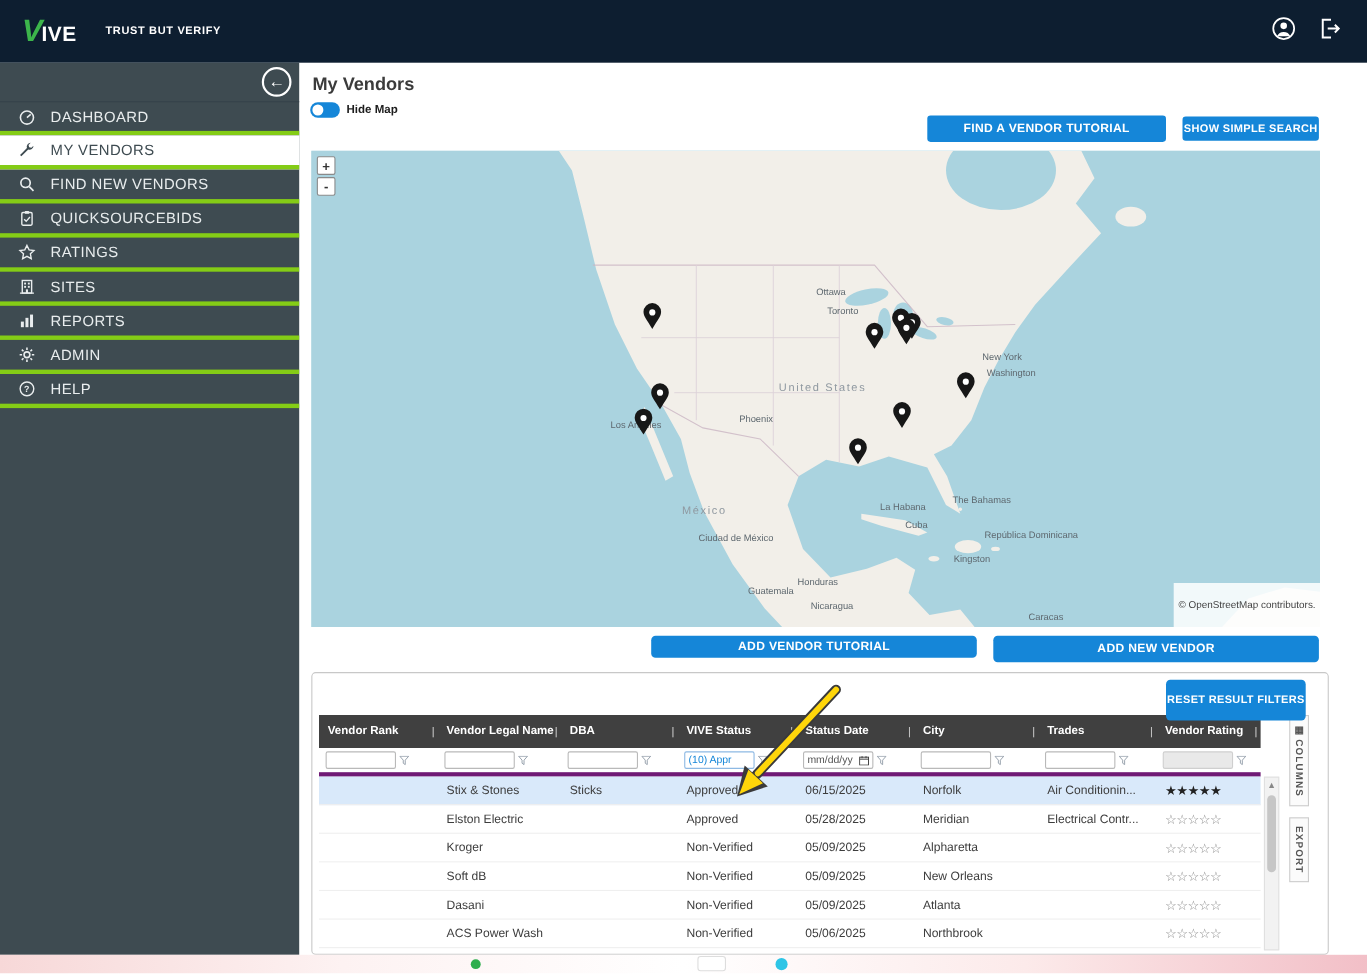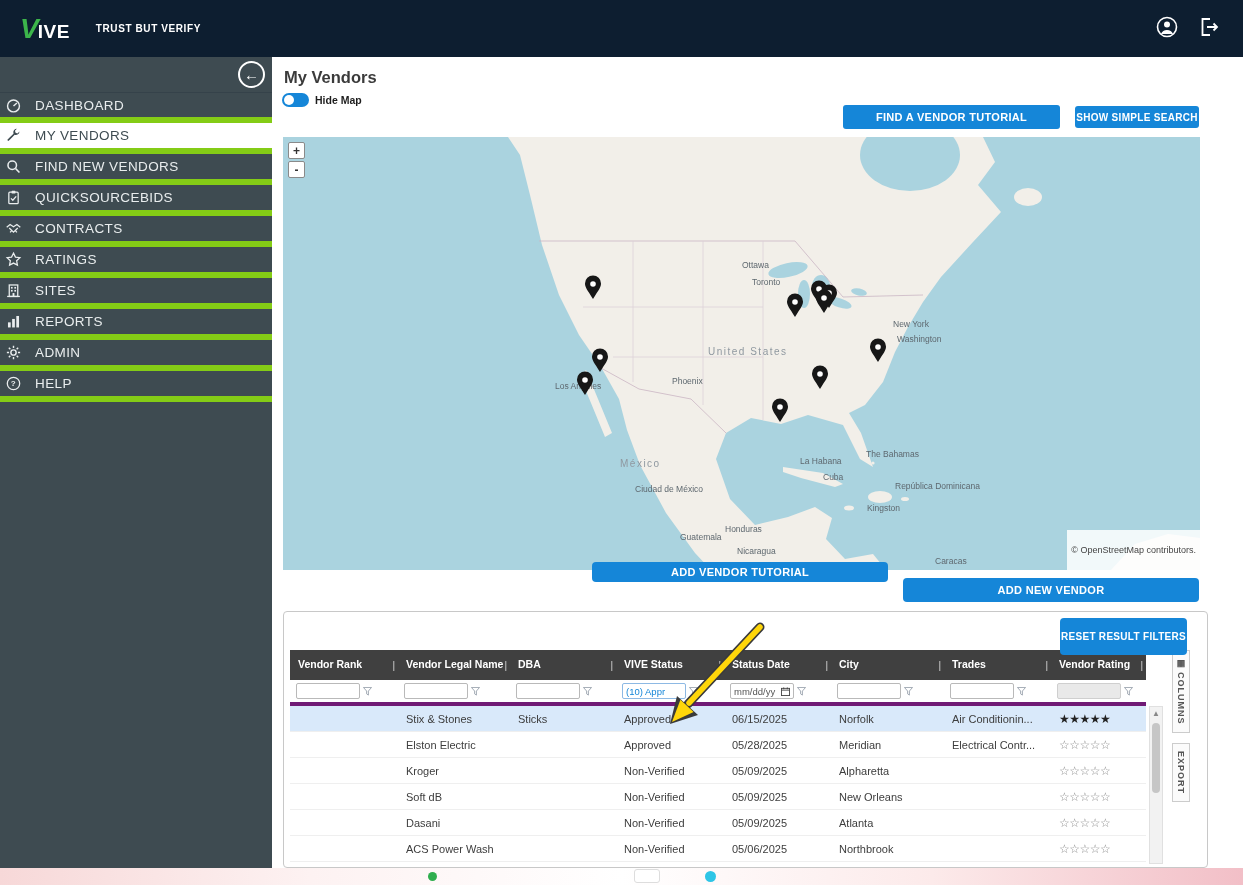--- a/index.html
+++ b/index.html
@@ -9,34 +9,34 @@
 .topbar{position:absolute;left:0;top:0;width:1243px;height:57px;background:#0d1e30;display:flex;align-items:center;z-index:5}
 .logo{display:flex;align-items:baseline;margin-left:20px}
 .logo-v{color:#3cb54b;font-size:28px;font-weight:bold;font-style:italic;line-height:1}
 .logo-rest{color:#fff;font-size:19px;font-weight:bold;letter-spacing:.5px;margin-left:-1px}
 .tagline{color:#fff;font-size:10px;font-weight:bold;letter-spacing:.6px;margin-left:26px}
 .topbar-icons{margin-left:auto;margin-right:22px;display:flex;gap:18px;align-items:center}
 
 .sidebar{position:absolute;left:0;top:57px;width:272px;height:811px;background:#3e4b51}
 .collapse-btn{position:absolute;left:238px;top:4px;width:27px;height:27px;border:2px solid #fff;border-radius:50%;color:#fff;display:flex;align-items:center;justify-content:center;font-size:15px}
 .side-menu{margin-top:35px}
-.side-item{height:31px;display:flex;align-items:center;gap:13px;padding-left:4px;color:#e9edee;font-size:13.5px;letter-spacing:.4px;border-bottom:6px solid #84cc16}
+.side-item{height:31px;display:flex;align-items:center;gap:13px;padding-left:15px;color:#e9edee;font-size:13.5px;letter-spacing:.4px;border-bottom:4px solid #84cc16}
 .side-item:first-child{border-top:1px solid #35424a}
 .side-item.active{background:#fff;color:#3e4b51}
 .si-icon{display:flex;width:18px;justify-content:center}
 
 .page-title{position:absolute;left:284px;top:68px;font-size:16.5px;font-weight:bold;color:#3b3b3b}
 .hide-map{position:absolute;left:282px;top:93px;display:flex;align-items:center;gap:6px}
 .toggle{width:27px;height:14px;border-radius:8px;background:#1586d8;position:relative}
 .toggle::after{content:"";position:absolute;left:2px;top:2px;width:10px;height:10px;border-radius:50%;background:#fff}
 .hm-label{font-size:10.5px;font-weight:bold;color:#1d1d1d}
 .btn-blue{position:absolute;background:#1586d8;color:#fff;border:none;border-radius:3px;font-weight:bold;font-family:inherit;letter-spacing:.3px}
 #btn-find-tutorial{left:843px;top:105px;width:217px;height:24px;font-size:11px}
 #btn-simple-search{left:1075px;top:106px;width:124px;height:22px;font-size:10px}
-#btn-add-tutorial{left:592px;top:562px;width:296px;height:20px;font-size:11px;border-radius:4px}
+#btn-add-tutorial{left:592px;top:578px;width:296px;height:20px;font-size:11px;border-radius:4px}
 #btn-add-vendor{left:903px;top:578px;width:296px;height:24px;font-size:11px;border-radius:4px}
 
 #map{position:absolute;left:283px;top:137px;width:917px;height:433px;background:#aad3df;overflow:hidden}
 .zoom{position:absolute;left:5px;top:5px;display:flex;flex-direction:column;gap:2px;z-index:3}
 .zbtn{width:17px;height:17px;background:#fff;border:1px solid #8a8a8a;border-radius:2px;font-size:12px;font-weight:bold;color:#333;display:flex;align-items:center;justify-content:center}
 .attrib{position:absolute;right:0;bottom:0;background:rgba(255,255,255,.85);font-size:9px;color:#444;padding:15px 4px;z-index:3}
 .maplbl.country{fill:#8f98a0;font-size:10px;letter-spacing:1.5px}
 .maplbl.city{fill:#5e686f;font-size:8.5px}
 
 #panel{position:absolute;left:283px;top:611px;width:925px;height:257px;border:1px solid #c8c8c8;border-radius:4px;background:#fff;padding:6px}
@@ -130,28 +130,20 @@
       </div>
       <div class="side-item" data-interactable="true">
         <span class="si-icon" data-interactable="false">
           <svg viewBox="0 0 20 20" width="17" height="17">
             <rect x="4.5" y="3.8" width="11" height="13.5" rx="1.2" fill="none" stroke="currentColor" stroke-width="1.5"></rect>
             <rect x="7.8" y="2.2" width="4.4" height="3" rx="0.6" fill="currentColor"></rect>
             <path d="M7 11l2.2 2.2 4-4.6" fill="none" stroke="currentColor" stroke-width="1.5"></path>
           </svg>
         </span>
         <span data-interactable="false">QUICKSOURCEBIDS</span>
-      </div>
-      <div class="side-item" data-interactable="true">
-        <span class="si-icon" data-interactable="false">
-          <svg viewBox="0 0 20 20" width="17" height="17">
-            <path d="M2 8.5l4-3.2 4 2.6 4-2.6 4 3.2M5 9.5l5 4.8 5-4.8M7.6 12.8L6 14.6M12.4 12.8L14 14.6" fill="none" stroke="currentColor" stroke-width="1.5"></path>
-          </svg>
-        </span>
-        <span data-interactable="false">CONTRACTS</span>
       </div>
       <div class="side-item" data-interactable="true">
         <span class="si-icon" data-interactable="false">
           <svg viewBox="0 0 20 20" width="17" height="17">
             <path d="M10 2.5l2.3 4.7 5.2.7-3.8 3.6.9 5.1L10 14.2l-4.6 2.4.9-5.1L2.5 7.9l5.2-.7z" fill="none" stroke="currentColor" stroke-width="1.5"></path>
           </svg>
         </span>
         <span data-interactable="false">RATINGS</span>
       </div>
       <div class="side-item" data-interactable="true">

